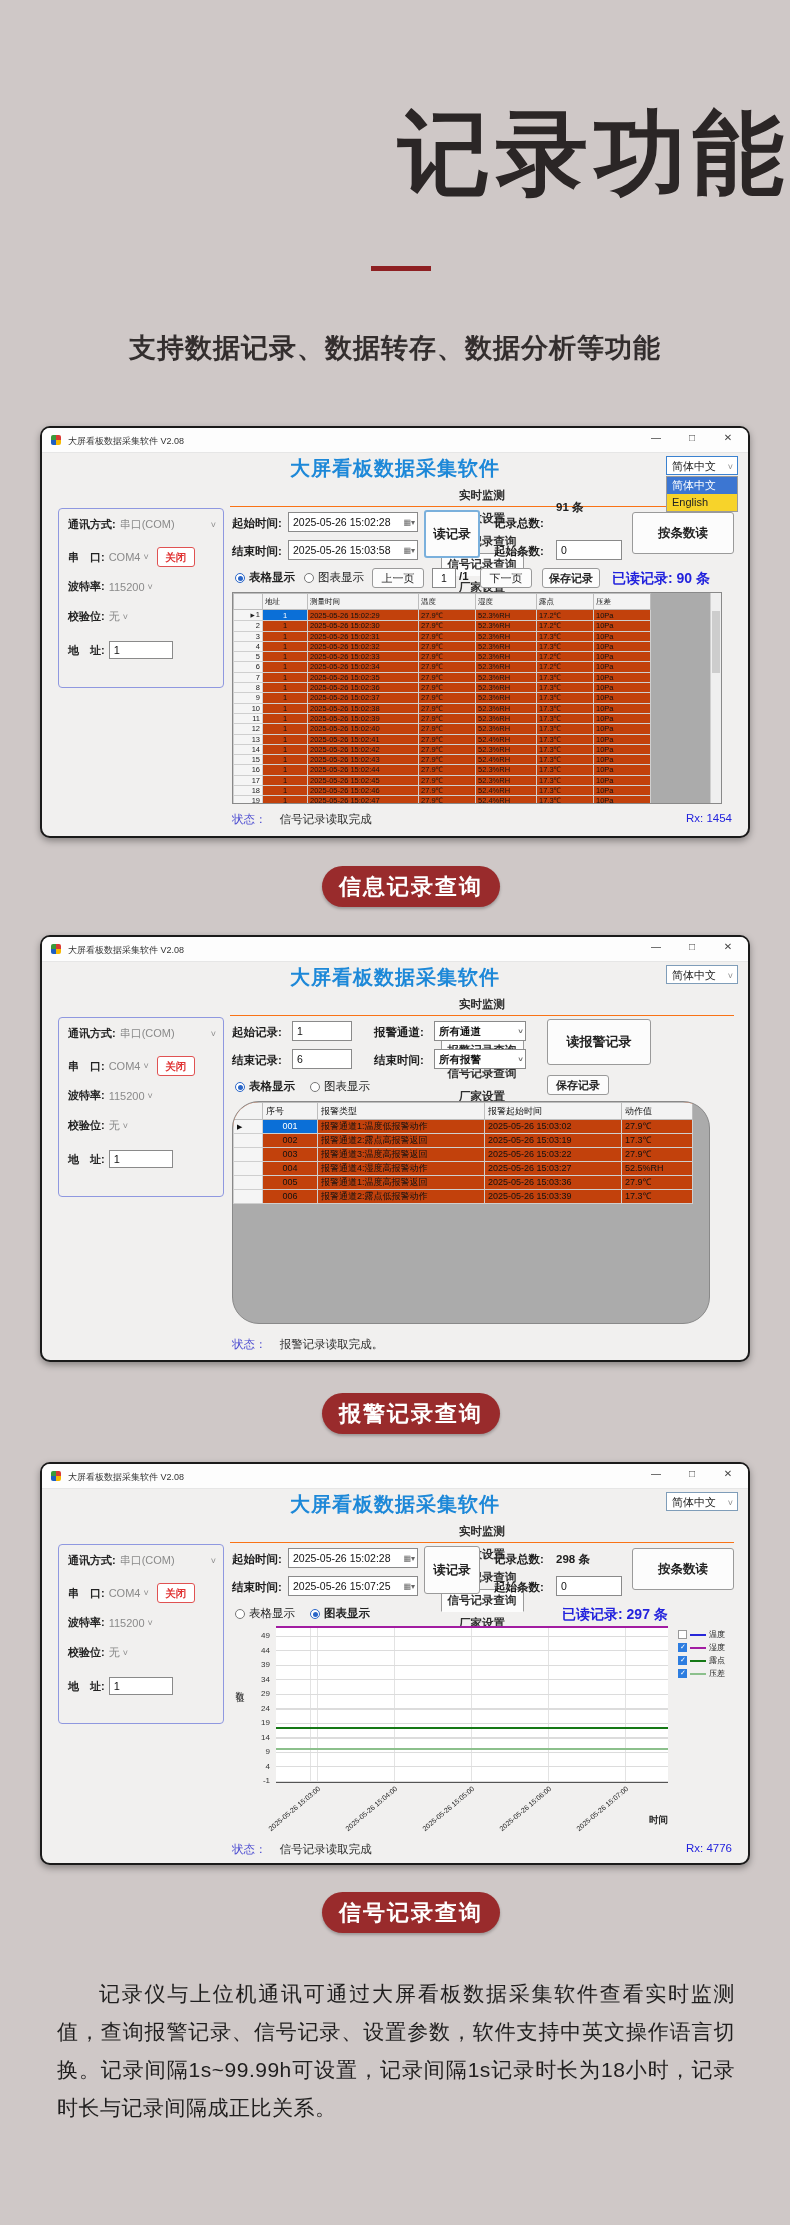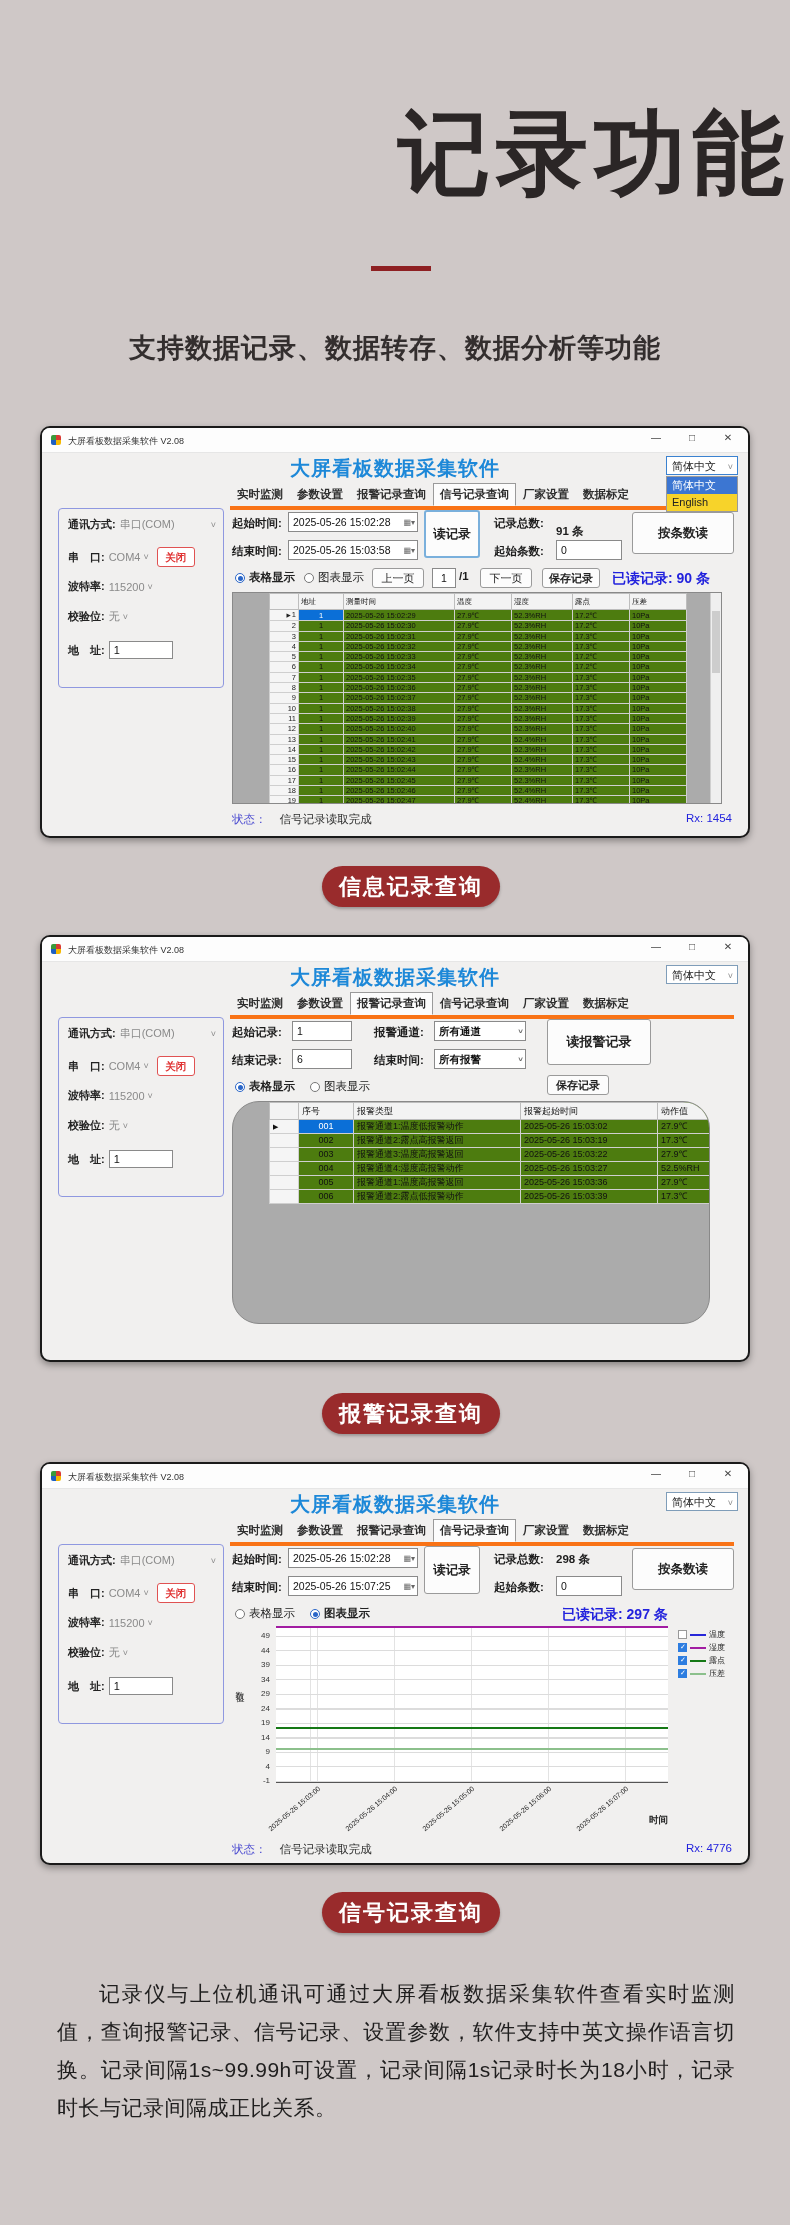--- a/index.html
+++ b/index.html
@@ -23,21 +23,21 @@
   .apptitle{position:absolute;top:27px;left:0;width:100%;text-align:center;font-size:20px;font-weight:700;color:#1d88d8;letter-spacing:1px;}
   .langsel{position:absolute;top:28px;right:10px;width:72px;height:19px;background:#fff;border:1px solid #7f9db9;font-size:11px;color:#222;line-height:18px;padding-left:5px;box-sizing:border-box;}
   #w1 .langsel{border-color:#3b82d0;}
   .chev{color:#888;font-size:9px;}
   .langsel .chev{position:absolute;right:4px;top:1px;}
   .langlist{position:absolute;top:48px;right:10px;width:72px;z-index:6;border:1px solid #9a9a9a;background:#fff;box-sizing:border-box;}
   .langopt{height:17px;line-height:17px;font-size:11px;padding-left:5px;}
   .langopt.sel{background:#3c76d2;color:#fff;}
   .langopt.alt{background:#f7d32a;color:#222;}
 
-  .tabs{position:absolute;top:56px;left:188px;right:14px;height:22px;border-bottom:4px solid #f97316;display:flex;align-items:flex-end;}
+  .tabs{position:absolute;top:56px;left:188px;right:14px;height:22px;border-bottom:1px solid #f97316;display:flex;align-items:center;flex-direction:column;}
   .tab{font-size:11.5px;font-weight:700;color:#2e2e2e;padding:3px 6px 3px 6px;border:1px solid transparent;white-space:nowrap;}
   .tab.active{background:#fcfcfc;border-color:#9a9a9a;border-bottom-color:#fcfcfc;}
 
   
   .commbox{position:absolute;left:16px;top:80px;width:164px;height:178px;border:1px solid #8f98e0;border-radius:4px;background:transparent;}
   .crow{position:absolute;left:9px;display:flex;align-items:center;font-size:11px;width:148px;}
   .crow .clab{font-weight:700;color:#222;white-space:pre;}
   .r1{top:8px;}  .r2{top:38px;} .r3{top:70px;} .r4{top:100px;} .r5{top:132px;}
   .combo{position:relative;display:inline-flex;align-items:center;justify-content:space-between;background:transparent;color:#8a8a8a;margin-left:4px;}
   .combo .chev{margin-left:3px;}
@@ -62,21 +62,21 @@
   .rlabel{position:absolute;font-size:11.5px;color:#222;white-space:nowrap;}
   .rlabel.bold{font-weight:700;}
 
   .btn-sm{height:20px;font-size:11px;}
   .readinfo{position:absolute;color:#2222dd;font-size:14px;font-weight:700;white-space:nowrap;}
 
   
   .gridwrap{position:absolute;left:190px;top:164px;background:#ababab;border:1px solid #898989;overflow:hidden;box-sizing:border-box;}
   #w1 .gridwrap{width:490px;height:212px;}
   #w2 .gridwrap{width:478px;height:223px;border-radius:27px;}
-  table{border-collapse:collapse;table-layout:fixed;background:#4d7c0f;margin-left:36px;}
+  table{border-collapse:collapse;table-layout:fixed;background:#c2410c;}
   #t1{width:382px;font-size:7.5px;}
   #t1 th,#t1 td{border:1px solid #cfcfcf;padding:0 2px;height:9.3px;line-height:9.3px;white-space:nowrap;overflow:hidden;text-align:left;color:#111;font-weight:400;}
   #t1 thead th{background:#f3f3f3;height:15px;line-height:15px;border-color:#bdbdbd;font-weight:400;}
   #t1 th:nth-child(1){width:24px;} #t1 th:nth-child(2){width:40px;} #t1 th:nth-child(3){width:106px;}
   #t1 th:nth-child(4){width:52px;} #t1 th:nth-child(5){width:56px;} #t1 th:nth-child(6){width:52px;} #t1 th:nth-child(7){width:52px;}
   #t1 td:first-child{background:#f5f5f5;text-align:right;color:#222;}
   #t1 tbody tr:first-child td:first-child::before{content:"▶";font-size:5.5px;margin-right:1px;}
   #t1 tbody tr:first-child td:nth-child(2){background:#0b6fd7;color:#fff;}
   #t1 td:nth-child(2){text-align:center;}
 
@@ -201,21 +201,21 @@
         <span class="addr-input">1</span>
       </div>
   </div>
 
   <span class="flabel" style="left:190px;top:88px;">起始时间:</span>
   <span class="tinput dateinput" style="left:246px;top:84px;"><span>2025-05-26 15:02:28</span><span class="dicons">▦▾</span></span>
   <span class="flabel" style="left:190px;top:116px;">结束时间:</span>
   <span class="tinput dateinput" style="left:246px;top:112px;"><span>2025-05-26 15:03:58</span><span class="dicons">▦▾</span></span>
   <span class="btnx btn-read">读记录</span>
   <span class="flabel" style="left:452px;top:88px;">记录总数:</span>
-  <span class="vlabel" style="left:514px;top:96px;">91 条</span>
+  <span class="vlabel" style="left:514px;top:72px;">91 条</span>
   <span class="flabel" style="left:452px;top:116px;">起始条数:</span>
   <span class="tinput" style="left:514px;top:112px;width:66px;">0</span>
   <span class="btnx btn-bycount">按条数读</span>
 
   <span class="radio sel" style="left:193px;top:145px;"></span>
   <span class="rlabel bold" style="left:207px;top:142px;">表格显示</span>
   <span class="radio" style="left:262px;top:145px;"></span>
   <span class="rlabel" style="left:276px;top:142px;">图表显示</span>
   <span class="btnx btn-sm" style="left:330px;top:140px;width:52px;">上一页</span>
   <span class="tinput" style="left:390px;top:140px;width:24px;text-align:center;">1</span>
@@ -550,20 +550,24 @@
             <td></td>
             <td>006</td>
             <td>报警通道2:露点低报警动作</td>
             <td>2025-05-26 15:03:39</td>
             <td>17.3℃</td>
           </tr>
         </tbody>
     </table>
   </div>
 
+  <div class="statusrow">
+    <span class="stlabel">状态：</span>
+    <span class="sttext">报警记录读取完成。</span>
+  </div>
 </div>
 
 <div class="banner" id="b2">报警记录查询</div>
 
 <div class="win" id="w3">
   <div class="titlebar">
     <span class="appicon"></span>
     <span class="tbtitle">大屏看板数据采集软件 V2.08</span>
     <span class="wbtns">
       <span class="wbtn">—</span>

